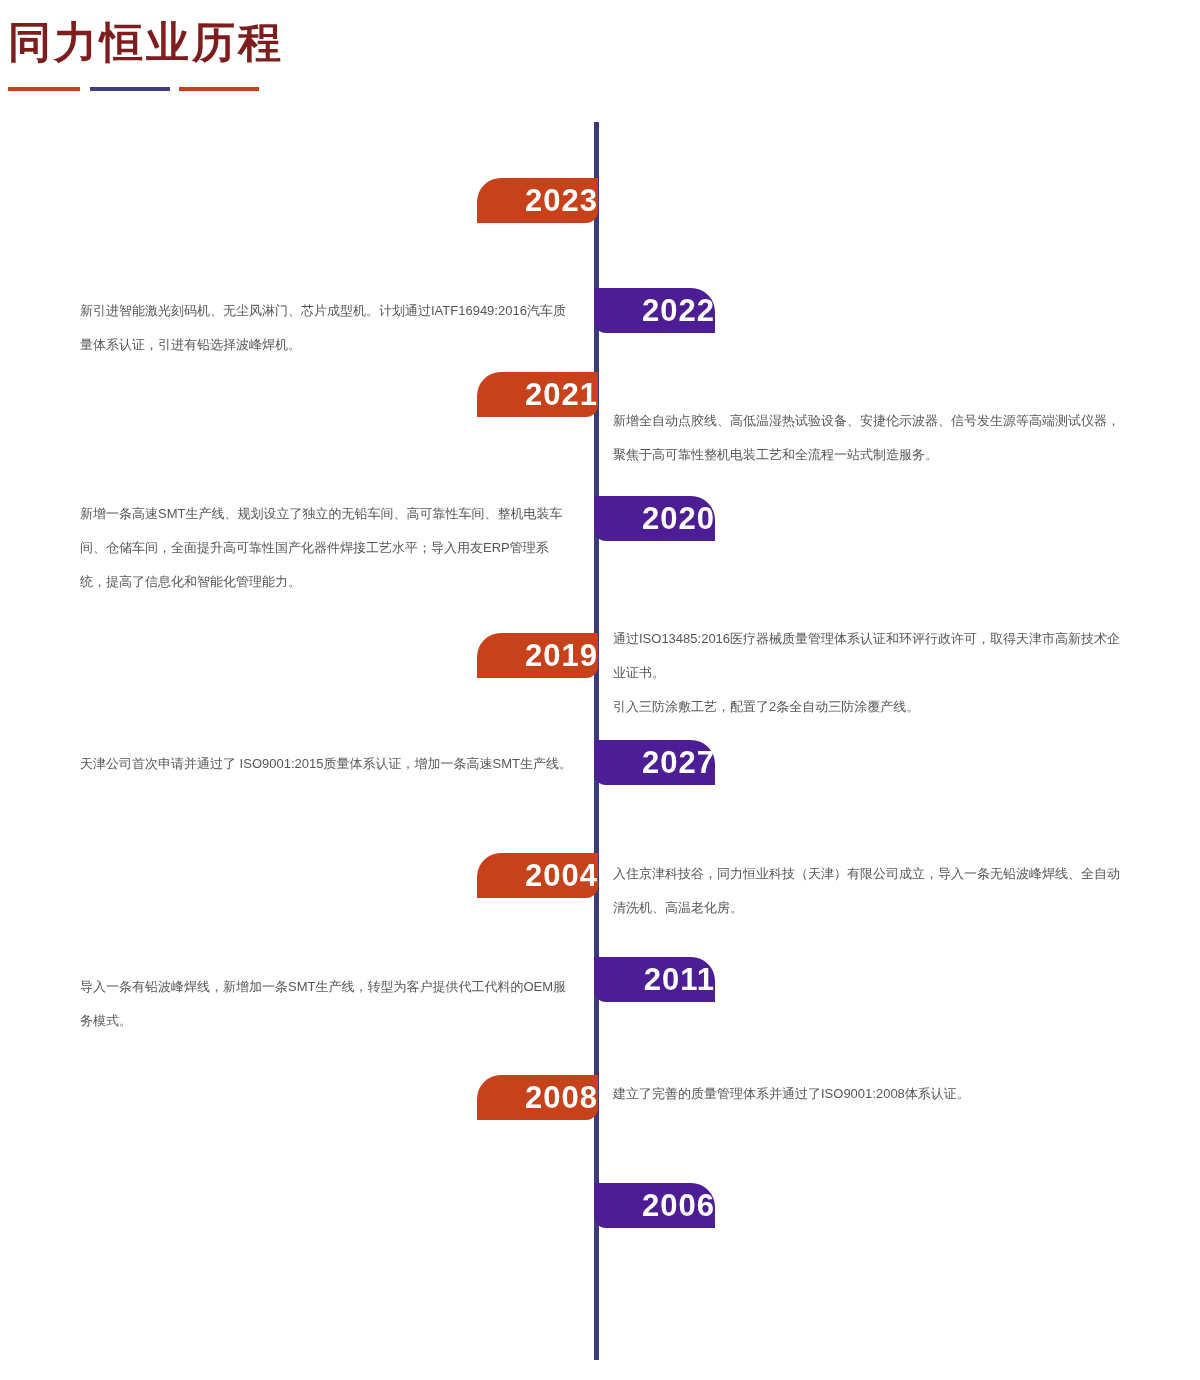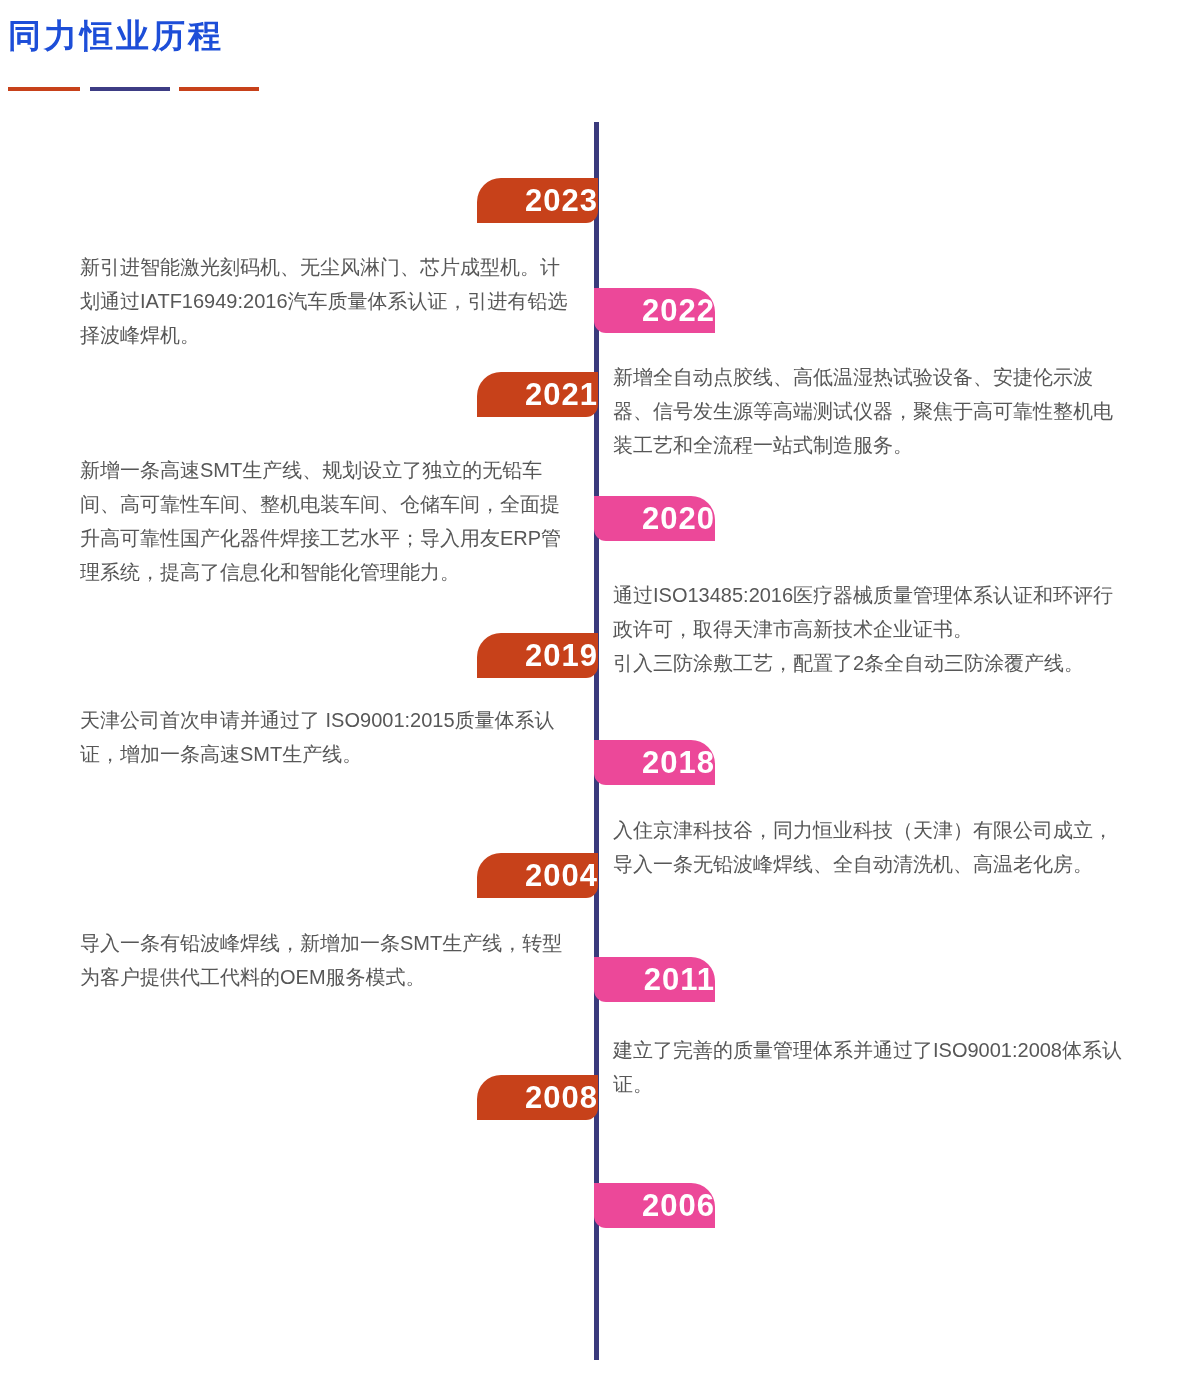--- a/index.html
+++ b/index.html
@@ -1,22 +1,22 @@
 <!DOCTYPE html>
 <html><head>
 <meta charset="utf-8">
 <style>
   html,body{margin:0;padding:0;background:#ffffff;}
   body{font-family:"Liberation Sans","DejaVu Sans",sans-serif;}
   .page{position:relative;width:1200px;height:1380px;background:#ffffff;overflow:hidden;}
 
   .page-title{
     position:absolute;left:8px;top:14px;
-    font-size:33px;font-weight:700;letter-spacing:3px;
-    color:#1d4ed8;
+    font-size:43px;font-weight:700;letter-spacing:3px;
+    color:#7f1d1d;
   }
   .title-bar{position:absolute;top:87px;height:4px;}
   .title-bar.b1{left:8px;width:72px;background:#c7411a;}
   .title-bar.b2{left:90px;width:80px;background:#3d3c84;}
   .title-bar.b3{left:179px;width:80px;background:#c7411a;}
 
   .timeline-line{
     position:absolute;left:594px;top:122px;width:5px;height:1238px;
     background:#3a3a7c;z-index:1;
   }
@@ -24,28 +24,28 @@
   .year-tag{
     position:absolute;width:121px;height:45px;z-index:2;
     color:#ffffff;font-size:31px;font-weight:700;
     line-height:45px;text-align:right;letter-spacing:1px;
   }
   .year-tag.left{
     left:477px;background:#c7411a;
     border-radius:24px 0 12px 0;
   }
   .year-tag.right{
-    left:594px;background:#ec4899;
+    left:594px;background:#4c1d95;
     border-radius:0 24px 0 12px;
   }
 
   .para{
     position:absolute;color:#575757;
-    font-size:20px;line-height:34px;
-    white-space:pre-line;z-index:1;
+    font-size:13px;line-height:34px;
+    white-space:pre-line;z-index:1;margin-top:44px;
   }
   .para.left-col{left:80px;width:492px;}
   .para.right-col{left:613px;width:512px;}
 </style>
 </head>
 <body>
 
 <div class="page">
 
   <div class="page-title">同力恒业历程</div>
@@ -64,21 +64,21 @@
   <div class="year-tag left" style="top:372px">2021</div>
   <div class="para left-col" style="top:453px">新增一条高速SMT生产线、规划设立了独立的无铅车间、高可靠性车间、整机电装车间、仓储车间，全面提升高可靠性国产化器件焊接工艺水平；导入用友ERP管理系统，提高了信息化和智能化管理能力。</div>
 
   <div class="year-tag right" style="top:496px">2020</div>
   <div class="para right-col" style="top:578px">通过ISO13485:2016医疗器械质量管理体系认证和环评行政许可，取得天津市高新技术企业证书。
 引入三防涂敷工艺，配置了2条全自动三防涂覆产线。</div>
 
   <div class="year-tag left" style="top:633px">2019</div>
   <div class="para left-col" style="top:703px">天津公司首次申请并通过了 ISO9001:2015质量体系认证，增加一条高速SMT生产线。</div>
 
-  <div class="year-tag right" style="top:740px">2018</div>
+  <div class="year-tag right" style="top:740px">2027</div>
   <div class="para right-col" style="top:813px">入住京津科技谷，同力恒业科技（天津）有限公司成立，导入一条无铅波峰焊线、全自动清洗机、高温老化房。</div>
 
   <div class="year-tag left" style="top:853px">2004</div>
   <div class="para left-col" style="top:926px">导入一条有铅波峰焊线，新增加一条SMT生产线，转型为客户提供代工代料的OEM服务模式。</div>
 
   <div class="year-tag right" style="top:957px">2011</div>
   <div class="para right-col" style="top:1033px">建立了完善的质量管理体系并通过了ISO9001:2008体系认证。</div>
 
   <div class="year-tag left" style="top:1075px">2008</div>
 

